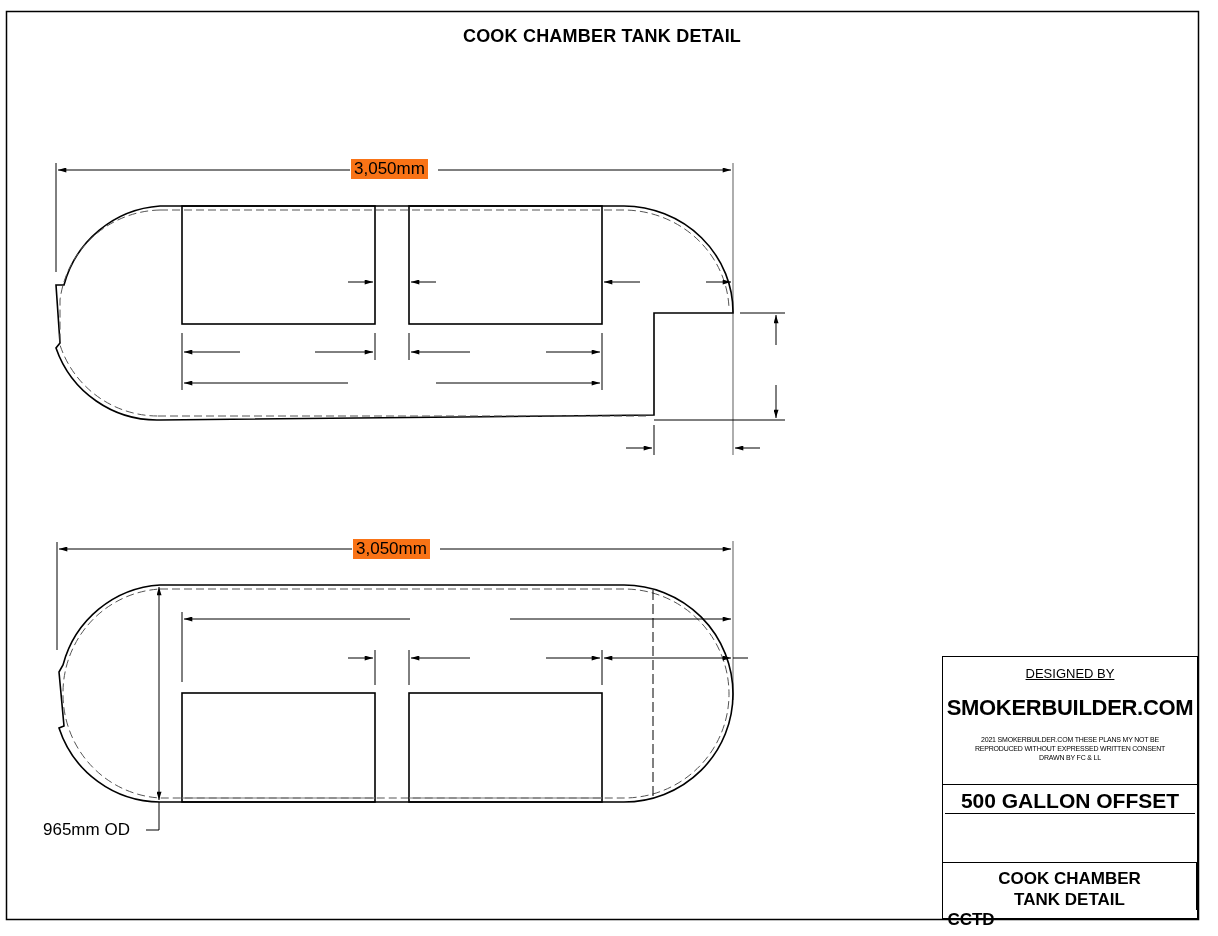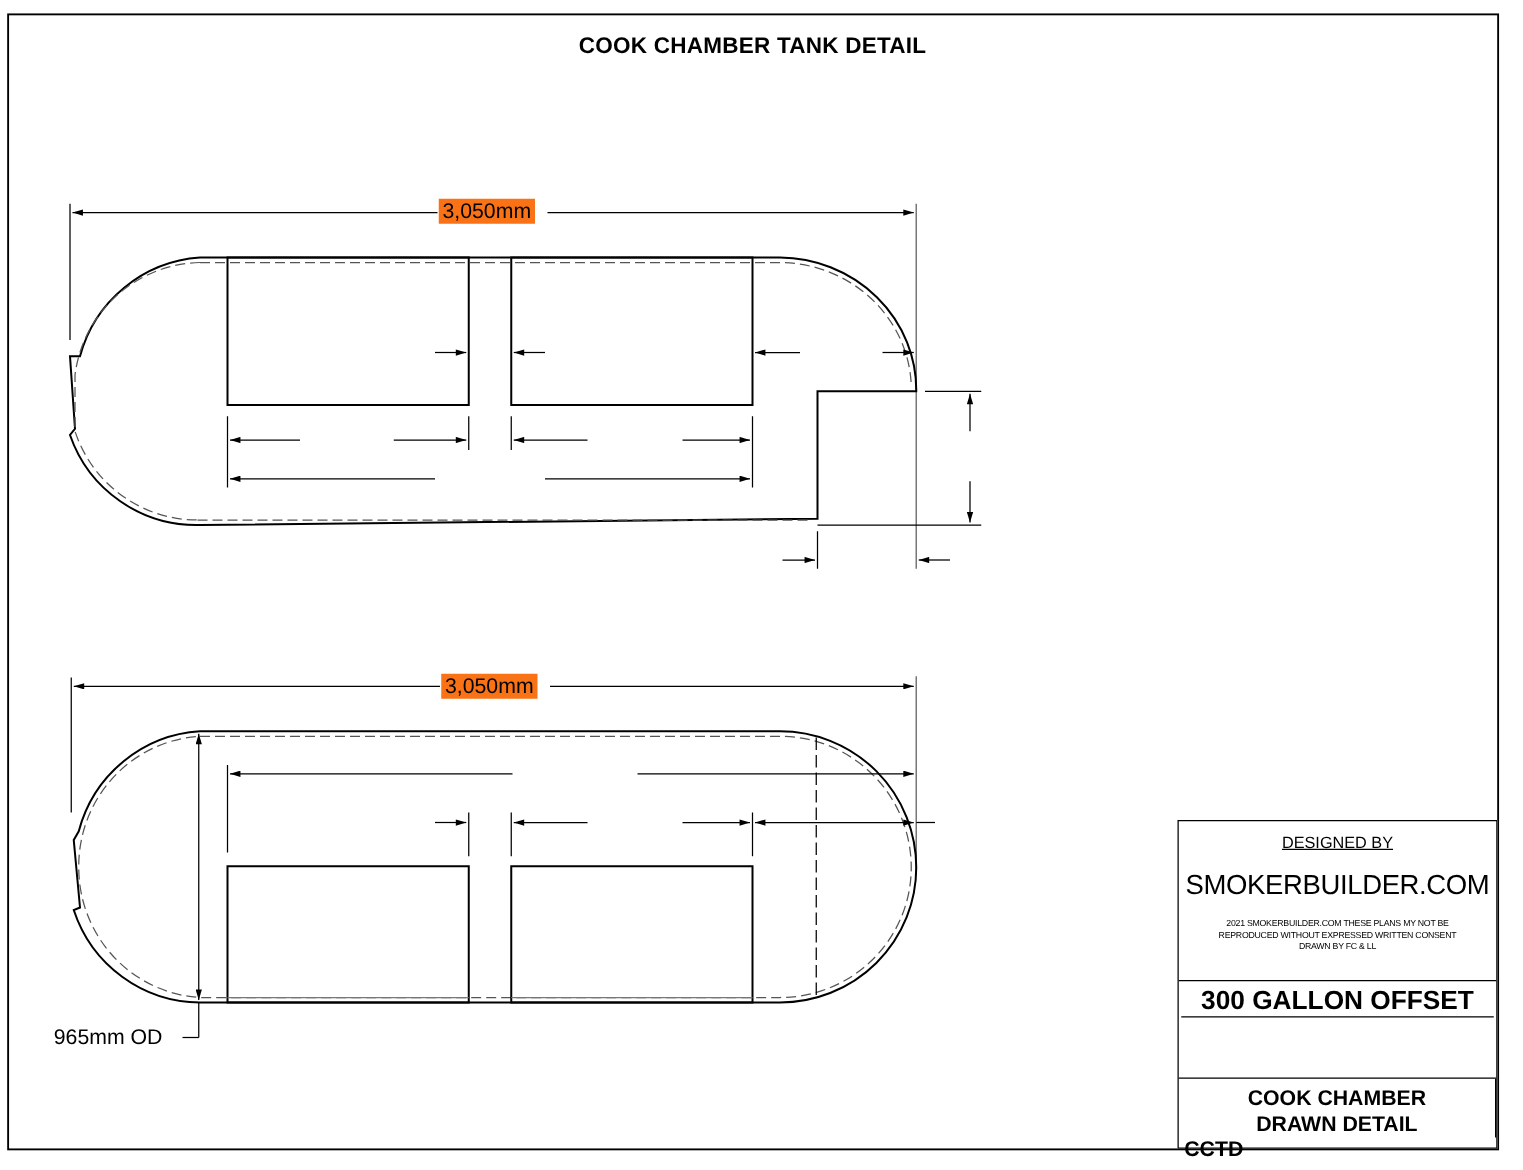--- a/index.html
+++ b/index.html
@@ -6,21 +6,21 @@
     body { width: 1218px; height: 936px; position: relative; overflow: hidden;
            font-family: "Liberation Sans", sans-serif; color: #000; }
     #drawing { position: absolute; left: 0; top: 0; }
     .page-title { position: absolute; left: 0; width: 1204px; top: 26px; text-align: center;
                   font-weight: bold; font-size: 18px; letter-spacing: 0.2px; }
     .dim-label { position: absolute; font-size: 17px; background: #f97316; padding: 0 3px; line-height: 20px; }
     .title-block { position: absolute; left: 942px; top: 656px; width: 256px; height: 263px;
                    border: 1.5px solid #000; box-sizing: border-box; background: #fff; }
     .tb-designer { height: 128px; border-bottom: 1.5px solid #000; text-align: center; box-sizing: border-box; padding-top: 9px; }
     .tb-designed-by { font-size: 13px; text-decoration: underline; }
-    .tb-company { font-size: 22px; font-weight: normal; margin-top: 14px; letter-spacing: -0.3px; }
+    .tb-company { font-size: 22px; font-weight: bold; margin-top: 14px; letter-spacing: -0.3px; }
     .tb-notice { font-size: 7px; line-height: 9px; margin-top: 14px; letter-spacing: -0.2px; }
     .tb-project { height: 78px; border-bottom: 1.5px solid #000; text-align: center; box-sizing: border-box; padding-top: 4px; }
     .tb-project-title { font-size: 21px; font-weight: bold; border-bottom: 1px solid #000; margin: 0 2px; line-height: 24px; }
     .tb-project-sub { font-size: 12.5px; font-weight: bold; line-height: 19px; letter-spacing: -0.2px; }
     .tb-bottom { display: flex; height: 55px; flex-direction: column; }
     .tb-sheet-title { flex: 1; border-right: 1.5px solid #000; text-align: center; font-weight: bold;
                       font-size: 17px; line-height: 21px; padding-top: 5px; box-sizing: border-box; }
     .tb-sheet-code { width: 56px; display: flex; align-items: center; justify-content: center;
                      font-weight: bold; font-size: 17px; }
   </style>
@@ -131,22 +131,22 @@
   <div class="tb-designer">
     <div class="tb-designed-by">DESIGNED BY</div>
     <div class="tb-company">SMOKERBUILDER.COM</div>
     <div class="tb-notice">
       <div>2021 SMOKERBUILDER.COM THESE PLANS MY NOT BE</div>
       <div>REPRODUCED WITHOUT EXPRESSED WRITTEN CONSENT</div>
       <div>DRAWN BY FC &amp; LL</div>
     </div>
   </div>
   <div class="tb-project">
-    <div class="tb-project-title">300 GALLON OFFSET</div>
+    <div class="tb-project-title">500 GALLON OFFSET</div>
   </div>
   <div class="tb-bottom">
     <div class="tb-sheet-title">
       <div>COOK CHAMBER</div>
-      <div>DRAWN DETAIL</div>
+      <div>TANK DETAIL</div>
     </div>
     <div class="tb-sheet-code">CCTD</div>
   </div>
 </div>
 
 </body></html>

